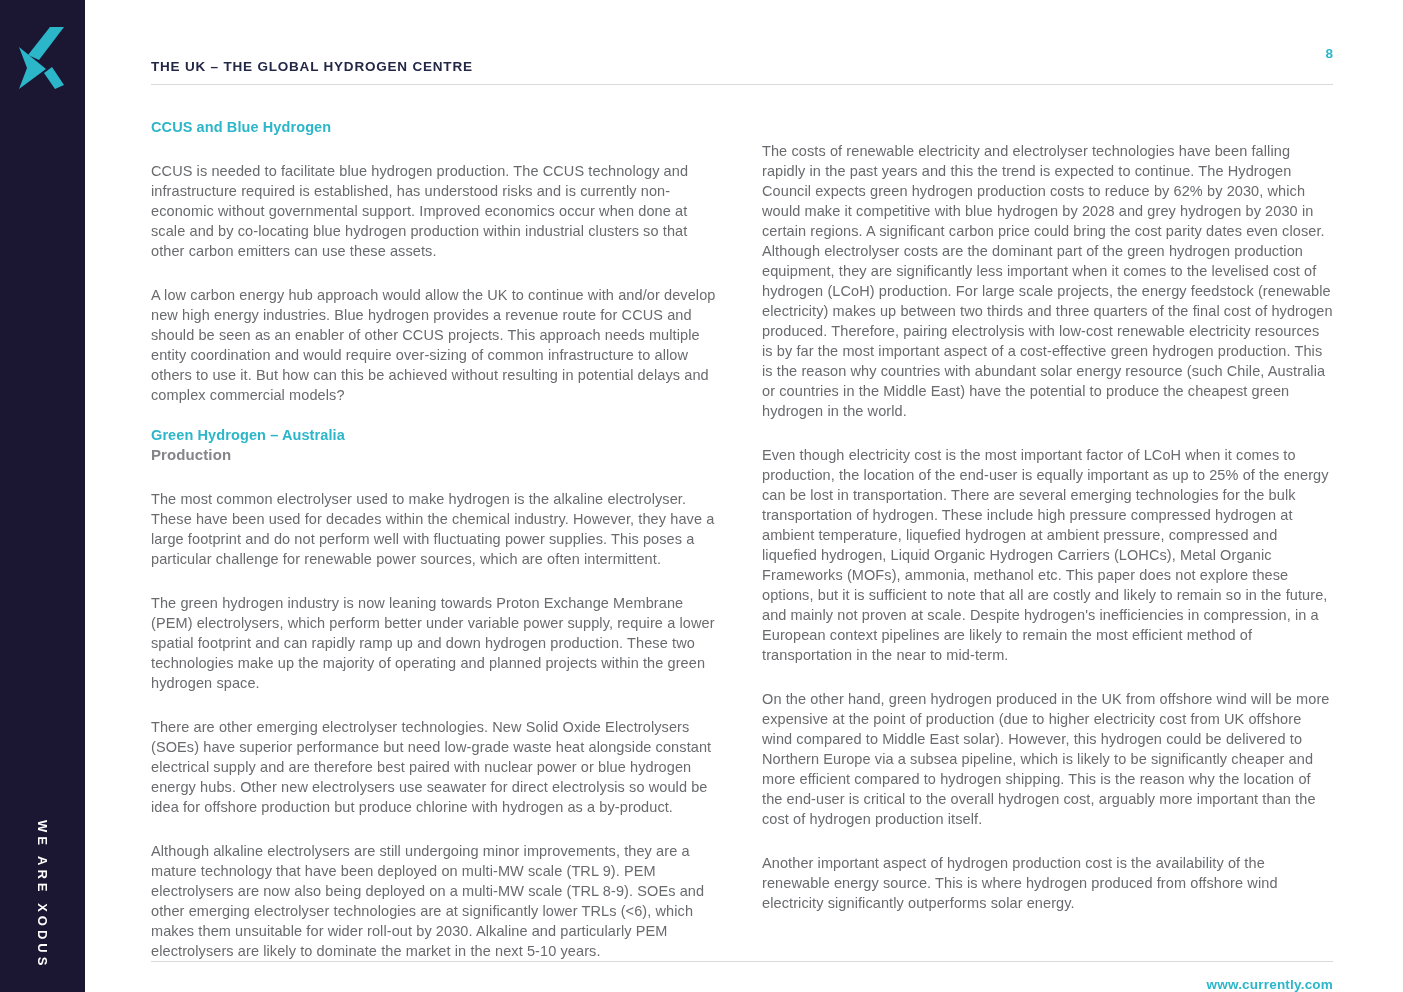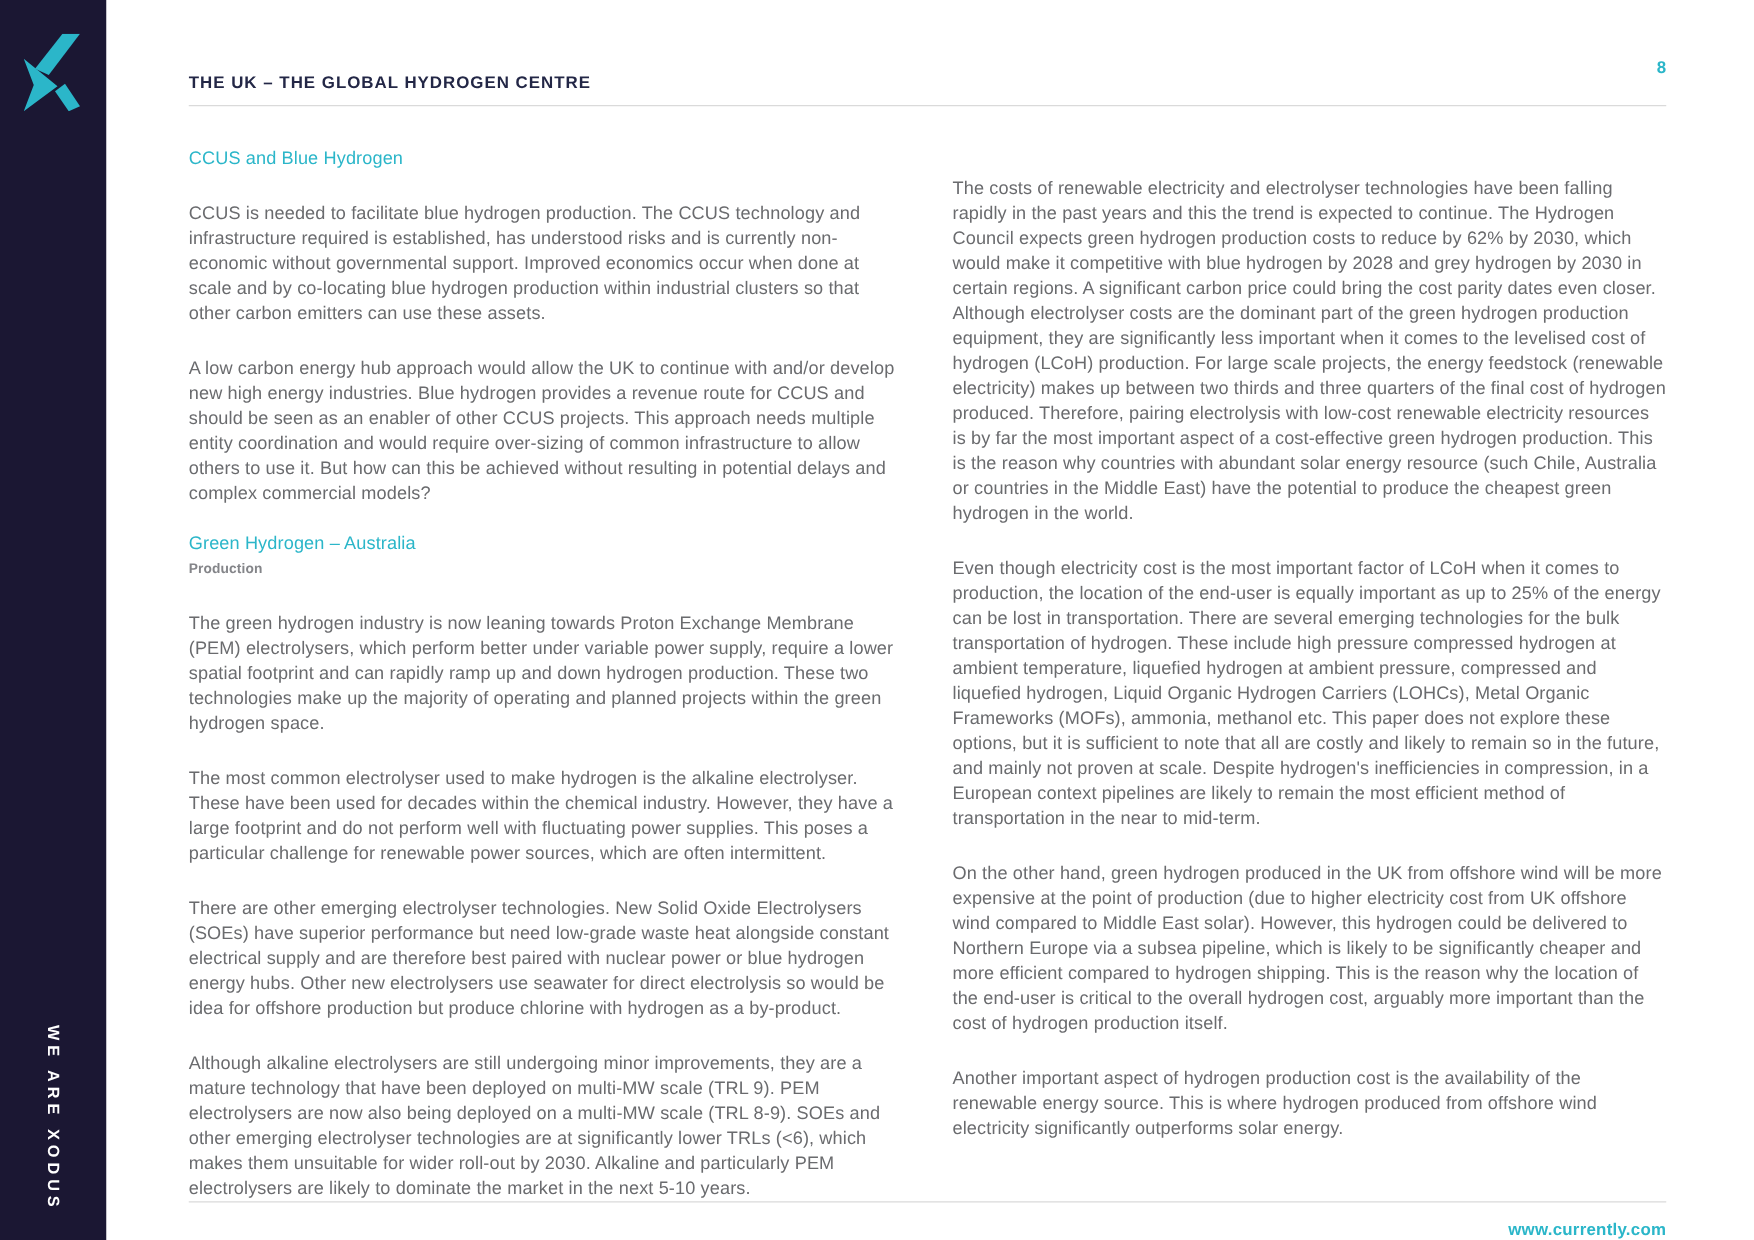--- a/index.html
+++ b/index.html
@@ -56,25 +56,25 @@
   .col.right { width: 571px; }
 
   .para {
     font-size: 14.5px; line-height: 20px; color: #6a6b6e;
     letter-spacing: 0.1px;
     margin-bottom: 20px;
     margin-top: 24px;
   }
   .para:last-child { margin-bottom: 0; }
   .teal-heading {
-    font-size: 14.5px; line-height: 20px; font-weight: 400; color: #2bb6c9;
+    font-size: 14.5px; line-height: 20px; font-weight: 700; color: #2bb6c9;
     letter-spacing: 0.1px;
   }
   .subhead {
-    font-size: 11px; line-height: 20px; font-weight: 700; color: #848589;
+    font-size: 15px; line-height: 20px; font-weight: 700; color: #848589;
     letter-spacing: 0.1px;
   }
 
   .bottom-rule { border-bottom: 1px solid #dadada; }
   .footer-row { text-align: right; padding-top: 13px; }
   .footer-link {
     font-size: 13.5px; font-weight: 700; color: #2bb6c9;
     text-decoration: none; letter-spacing: 0.2px;
   }
 </style>
@@ -103,22 +103,22 @@
     </div>
 
     <div class="columns">
 
       <div class="col left">
         <h3 class="teal-heading">CCUS and Blue Hydrogen</h3>
         <p class="para">CCUS is needed to facilitate blue hydrogen production. The CCUS technology and infrastructure required is established, has understood risks and is currently non-economic without governmental support. Improved economics occur when done at scale and by co-locating blue hydrogen production within industrial clusters so that other carbon emitters can use these assets.</p>
         <p class="para">A low carbon energy hub approach would allow the UK to continue with and/or develop new high energy industries. Blue hydrogen provides a revenue route for CCUS and should be seen as an enabler of other CCUS projects. This approach needs multiple entity coordination and would require over-sizing of common infrastructure to allow others to use it. But how can this be achieved without resulting in potential delays and complex commercial models?</p>
         <h3 class="teal-heading">Green Hydrogen – Australia</h3>
         <h4 class="subhead">Production</h4>
+        <p class="para">The most common electrolyser used to make hydrogen is the alkaline electrolyser. These have been used for decades within the chemical industry. However, they have a large footprint and do not perform well with fluctuating power supplies. This poses a particular challenge for renewable power sources, which are often intermittent.</p>
         <p class="para">The green hydrogen industry is now leaning towards Proton Exchange Membrane (PEM) electrolysers, which perform better under variable power supply, require a lower spatial footprint and can rapidly ramp up and down hydrogen production. These two technologies make up the majority of operating and planned projects within the green hydrogen space.</p>
-        <p class="para">The most common electrolyser used to make hydrogen is the alkaline electrolyser. These have been used for decades within the chemical industry. However, they have a large footprint and do not perform well with fluctuating power supplies. This poses a particular challenge for renewable power sources, which are often intermittent.</p>
         <p class="para">There are other emerging electrolyser technologies. New Solid Oxide Electrolysers (SOEs) have superior performance but need low-grade waste heat alongside constant electrical supply and are therefore best paired with nuclear power or blue hydrogen energy hubs. Other new electrolysers use seawater for direct electrolysis so would be idea for offshore production but produce chlorine with hydrogen as a by-product.</p>
         <p class="para">Although alkaline electrolysers are still undergoing minor improvements, they are a mature technology that have been deployed on multi-MW scale (TRL 9). PEM electrolysers are now also being deployed on a multi-MW scale (TRL 8-9). SOEs and other emerging electrolyser technologies are at significantly lower TRLs (&lt;6), which makes them unsuitable for wider roll-out by 2030. Alkaline and particularly PEM electrolysers are likely to dominate the market in the next 5-10 years.</p>
       </div>
 
       <div class="col right">
         <p class="para">The costs of renewable electricity and electrolyser technologies have been falling rapidly in the past years and this the trend is expected to continue. The Hydrogen Council expects green hydrogen production costs to reduce by 62% by 2030, which would make it competitive with blue hydrogen by 2028 and grey hydrogen by 2030 in certain regions. A significant carbon price could bring the cost parity dates even closer. Although electrolyser costs are the dominant part of the green hydrogen production equipment, they are significantly less important when it comes to the levelised cost of hydrogen (LCoH) production. For large scale projects, the energy feedstock (renewable electricity) makes up between two thirds and three quarters of the final cost of hydrogen produced. Therefore, pairing electrolysis with low-cost renewable electricity resources is by far the most important aspect of a cost-effective green hydrogen production. This is the reason why countries with abundant solar energy resource (such Chile, Australia or countries in the Middle East) have the potential to produce the cheapest green hydrogen in the world.</p>
         <p class="para">Even though electricity cost is the most important factor of LCoH when it comes to production, the location of the end-user is equally important as up to 25% of the energy can be lost in transportation. There are several emerging technologies for the bulk transportation of hydrogen. These include high pressure compressed hydrogen at ambient temperature, liquefied hydrogen at ambient pressure, compressed and liquefied hydrogen, Liquid Organic Hydrogen Carriers (LOHCs), Metal Organic Frameworks (MOFs), ammonia, methanol etc. This paper does not explore these options, but it is sufficient to note that all are costly and likely to remain so in the future, and mainly not proven at scale. Despite hydrogen's inefficiencies in compression, in a European context pipelines are likely to remain the most efficient method of transportation in the near to mid-term.</p>
         <p class="para">On the other hand, green hydrogen produced in the UK from offshore wind will be more expensive at the point of production (due to higher electricity cost from UK offshore wind compared to Middle East solar). However, this hydrogen could be delivered to Northern Europe via a subsea pipeline, which is likely to be significantly cheaper and more efficient compared to hydrogen shipping. This is the reason why the location of the end-user is critical to the overall hydrogen cost, arguably more important than the cost of hydrogen production itself.</p>
         <p class="para">Another important aspect of hydrogen production cost is the availability of the renewable energy source. This is where hydrogen produced from offshore wind electricity significantly outperforms solar energy.</p>
       </div>

